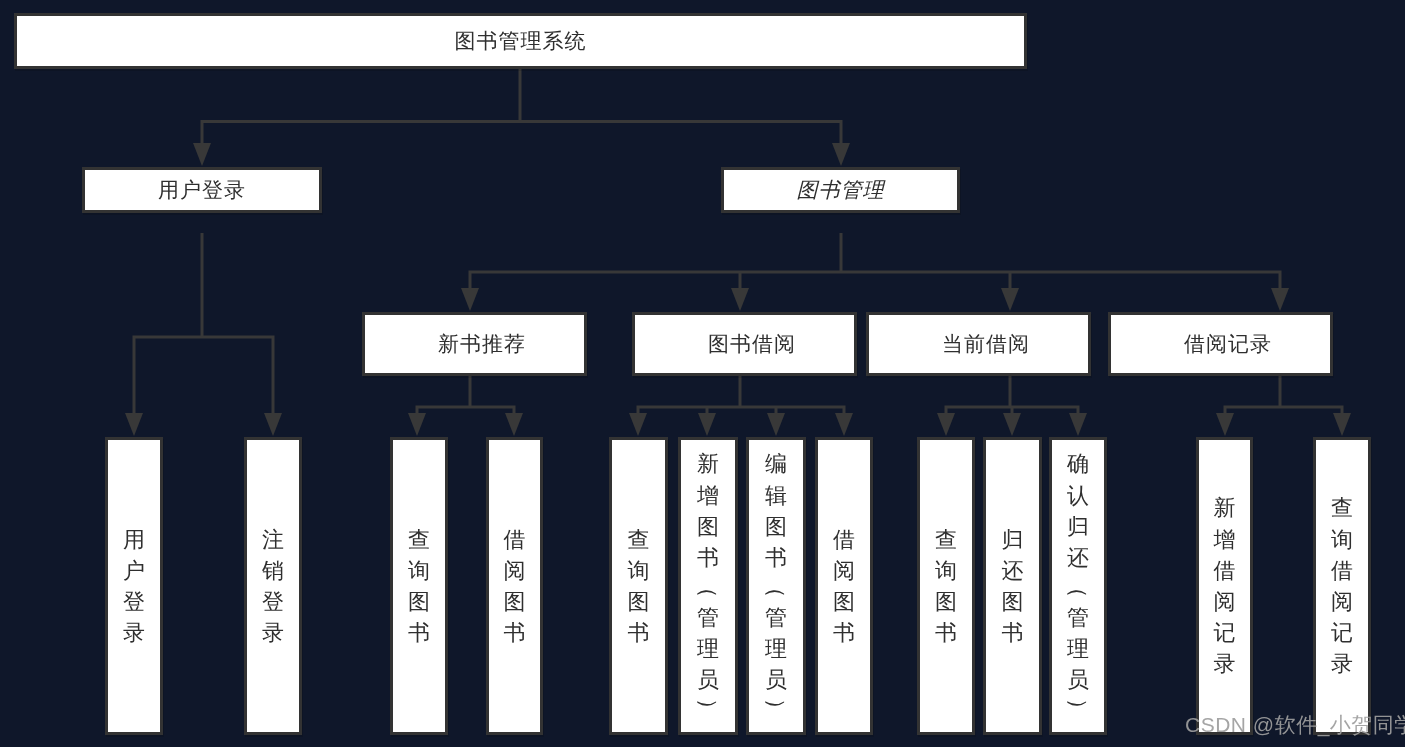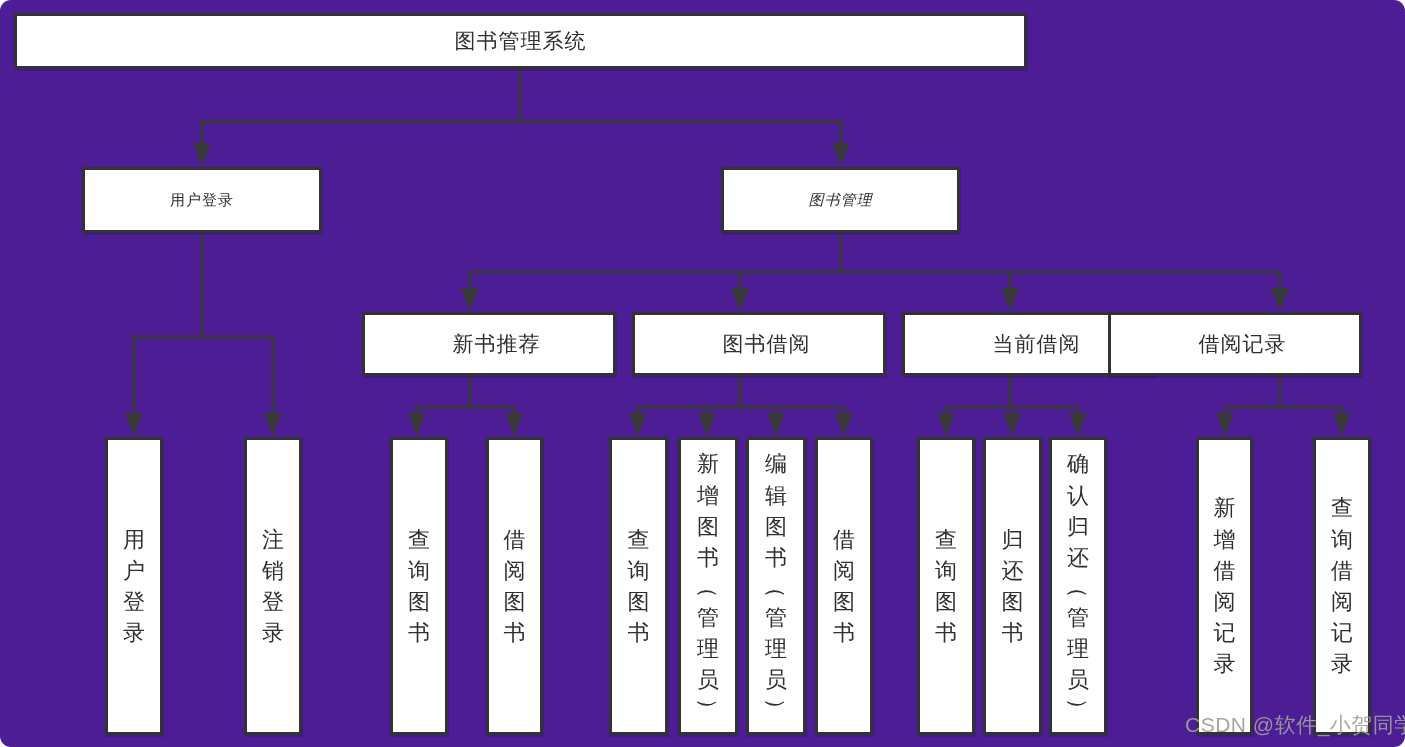--- a/index.html
+++ b/index.html
@@ -4,25 +4,24 @@
 <style>
   html, body {
     margin: 0;
     padding: 0;
     background: #ffffff;
   }
   #canvas {
     position: relative;
     width: 1405px;
     height: 747px;
-    background: #4c1d95;
+    background: #0f172a;
     font-family: "Liberation Sans", sans-serif;
     color: #2f2f2f;
     overflow: hidden;
-    border-radius: 11px;
   }
   #connectors {
     position: absolute;
     left: 0; top: 0;
     width: 1405px; height: 747px;
     z-index: 1;
   }
   .box {
     position: absolute;
     background: #ffffff;
@@ -33,27 +32,27 @@
     justify-content: center;
     z-index: 2;
     box-shadow: 1px 2px 0 rgba(0,0,0,0.12);
   }
   .box-root {
     left: 14px; top: 13px; width: 1013px; height: 56px;
     font-size: 21px;
     letter-spacing: 1px;
   }
   .box-l2 {
-    top: 167px; height: 66px;
-    font-size: 15px;
+    top: 167px; height: 46px;
+    font-size: 21px;
     letter-spacing: 1px;
   }
   .box-l3 {
     top: 312px; height: 64px;
-    width: 254px;
+    width: 225px;
     font-size: 21px;
     letter-spacing: 1px;
     padding-left: 15px;
   }
   .leaf {
     top: 437px; height: 298px; width: 58px;
     font-size: 22px;
   }
   .leaf .vtext {
     display: flex;
@@ -138,21 +137,21 @@
   <div class="box box-l2" style="left:721px;width:239px;font-style:italic;">
     <span>图书管理</span>
   </div>
 
   <div class="box box-l3" style="left:362px;">
     <span>新书推荐</span>
   </div>
   <div class="box box-l3" style="left:632px;">
     <span>图书借阅</span>
   </div>
-  <div class="box box-l3" style="left:902px;justify-content:center;">
+  <div class="box box-l3" style="left:866px;justify-content:center;">
     <span>当前借阅</span>
   </div>
   <div class="box box-l3" style="left:1108px;">
     <span>借阅记录</span>
   </div>
 
   <div class="box leaf" style="left:105px;">
     <span class="vtext">
         <span class="vchar">用</span>
         <span class="vchar">户</span>

